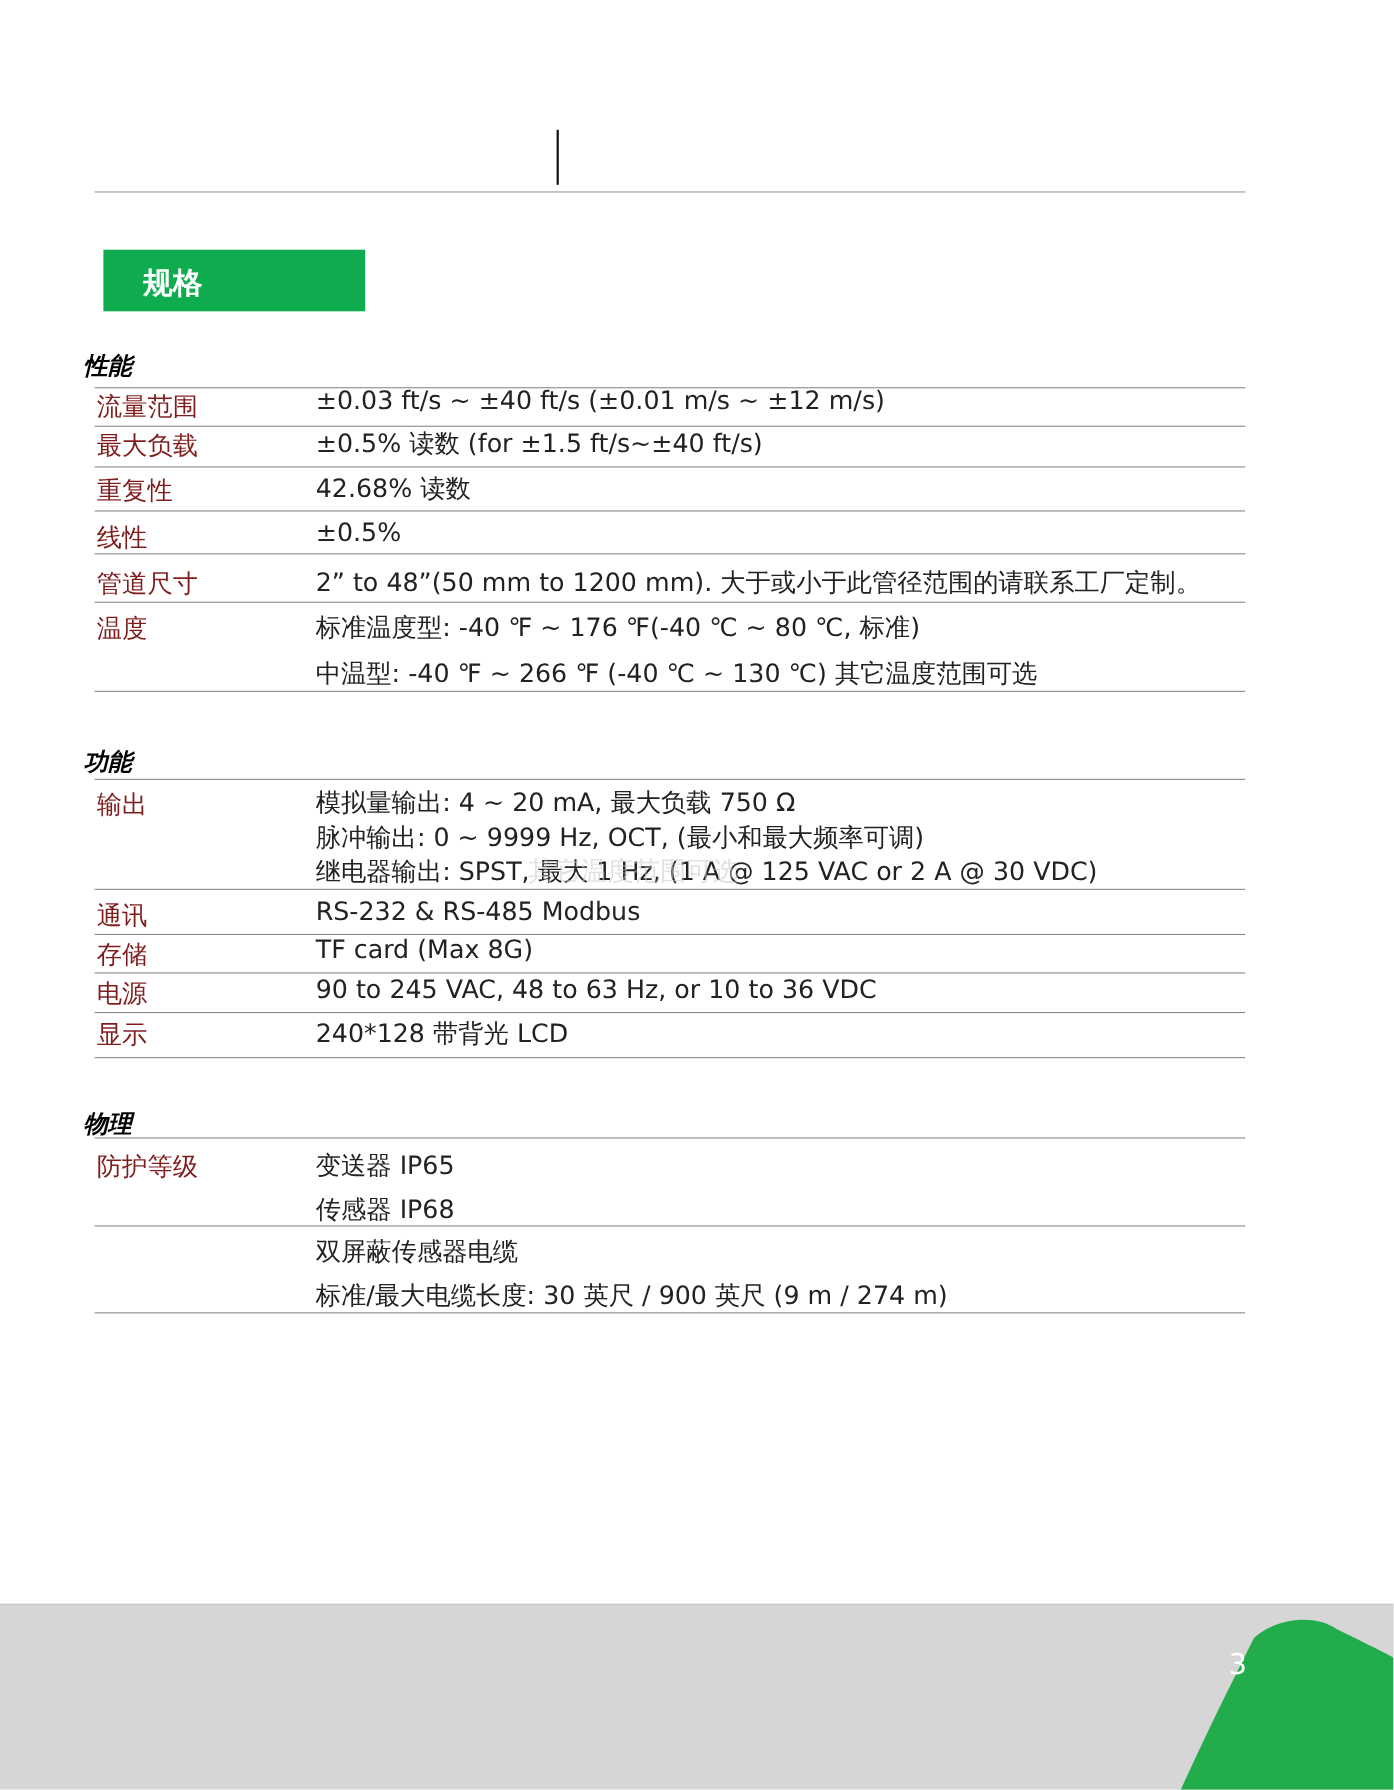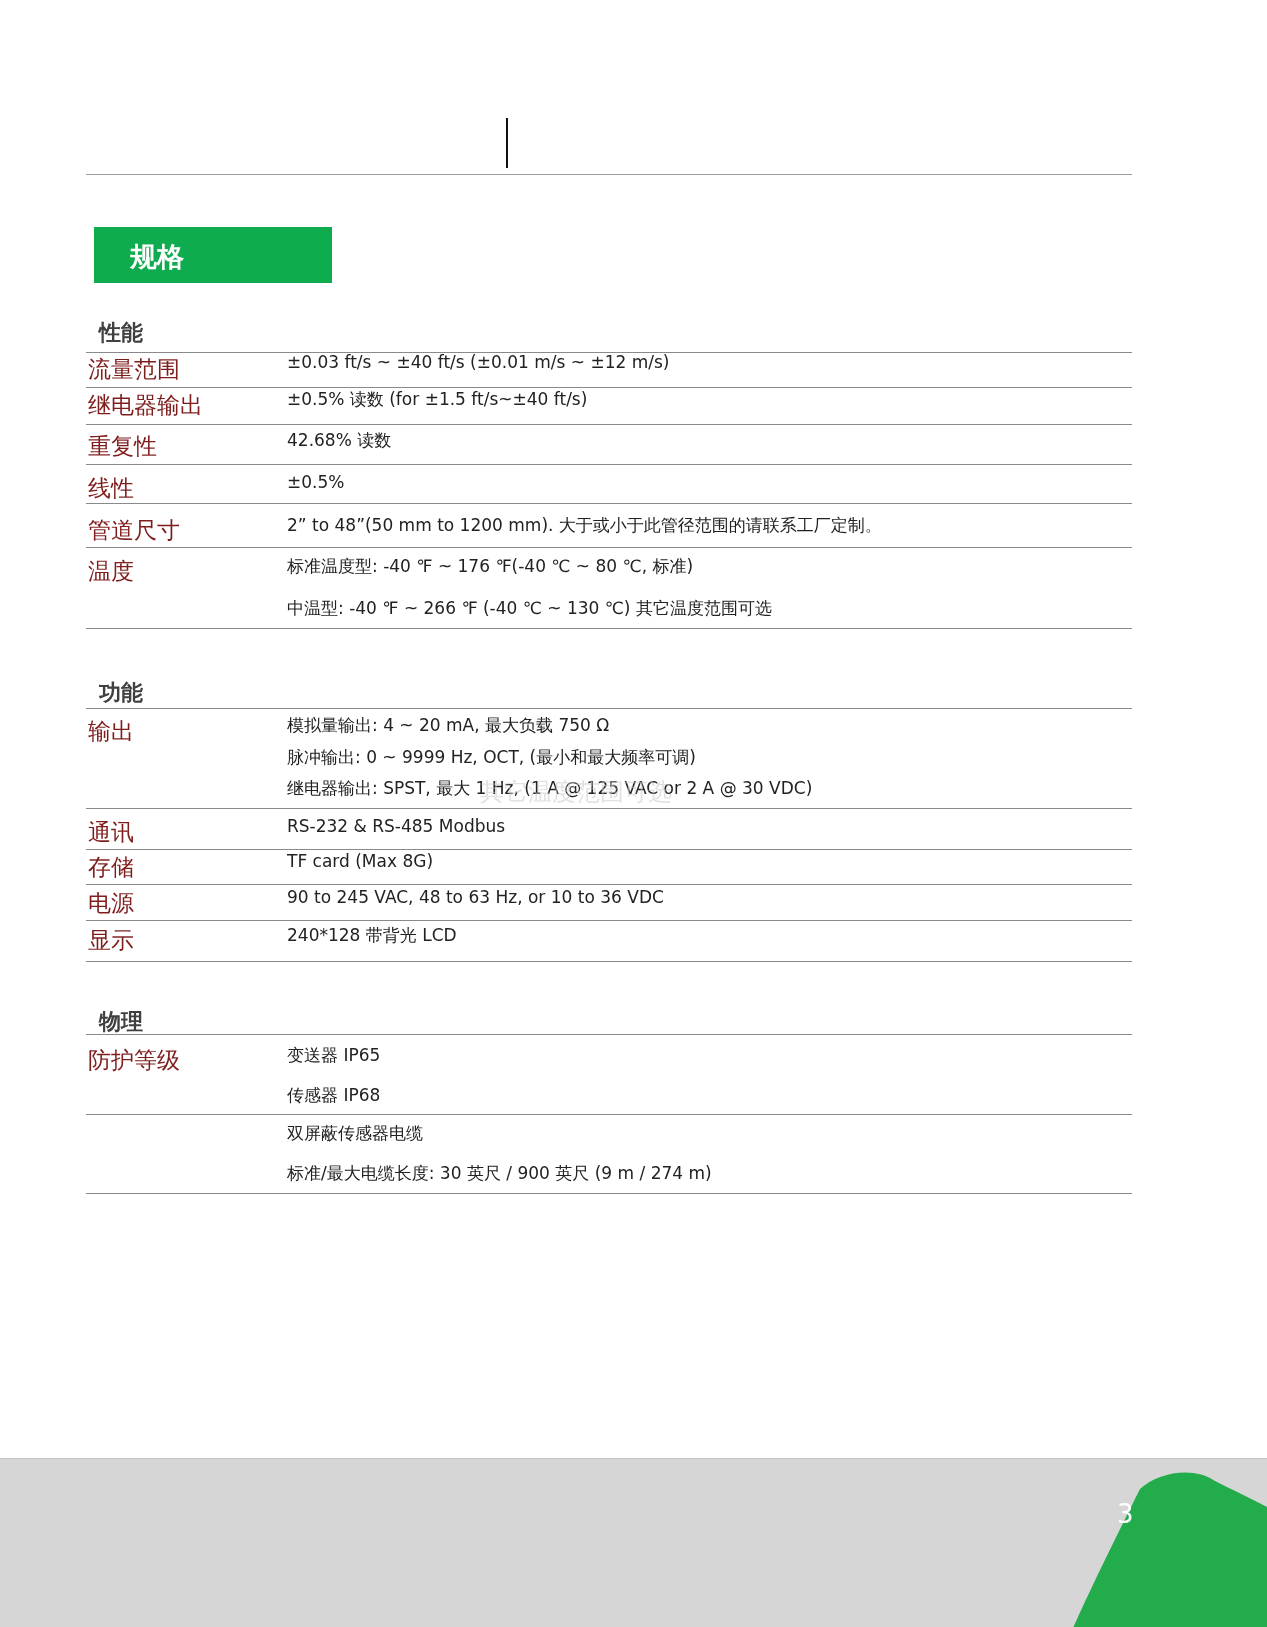--- a/index.html
+++ b/index.html
@@ -21,24 +21,24 @@
     font-size: 28px; color: #1e7d36; letter-spacing: -0.5px; }
   .logo-sub { position: absolute; left: 80px; top: 84px; font-family: "DejaVu Sans", sans-serif; font-size: 8px;
     font-weight: bold; letter-spacing: 6px; color: #111; }
   .header-divider { position: absolute; left: 506px; top: 118px; width: 2px; height: 50px; background: #111; }
   .header-title { position: absolute; left: 516px; top: 128px; font-size: 23px; color: #222; white-space: nowrap; }
   .header-rule { position: absolute; left: 86px; top: 174px; width: 1046px; height: 1px; background: #9a9a9a; }
 
   .spec-banner { position: absolute; left: 94px; top: 227px; width: 238px; height: 56px; background: #0fac4f; }
   .spec-banner span { position: absolute; left: 36px; top: 12px; font-size: 27px; font-weight: bold; color: #ffffff; }
 
-  .section-title { position: absolute; left: 99px; font-size: 22px; font-weight: bold; color: #404040; }
+  .section-title { position: absolute; left: 76px; font-size: 22px; font-weight: bold; color: #000000; font-style: italic; }
   .rule { position: absolute; left: 86px; width: 1046px; height: 1px; background: #8a8a8a; }
   .label { position: absolute; left: 88px; font-size: 23px; color: #7f1d1d; white-space: nowrap; }
-  .value { position: absolute; left: 287px; font-size: 17px; color: #222; white-space: nowrap; text-align: right; }
+  .value { position: absolute; left: 287px; font-size: 23px; color: #222; white-space: nowrap; text-align: right; }
 
   .watermark { position: absolute; left: 480px; top: 776px; font-size: 24px; color: #c9c9c9; opacity: .55; white-space: nowrap; }
 
   .footer { position: absolute; left: 0; top: 1458px; width: 1267px; height: 169px; background: #d6d6d6;
     border-top: 1px solid #c6c6c6; overflow: hidden; }
   .footer svg { position: absolute; left: 0; top: 0; }
   .page-number { position: absolute; left: 1117px; top: 40px; font-size: 26px; color: #ffffff; }
 </style>
 </head>
 <body>
@@ -52,21 +52,21 @@
   <span>规格</span>
 </div>
 
 <div class="section-title" style="top:318px">性能</div>
 <div class="rule" style="top:352px"></div>
 
 <div class="label" style="top:354px">流量范围</div>
 <div class="value" style="top:352px">±0.03 ft/s ~ ±40 ft/s (±0.01 m/s ~ ±12 m/s)</div>
 <div class="rule" style="top:387px"></div>
 
-<div class="label" style="top:390px">继电器输出</div>
+<div class="label" style="top:390px">最大负载</div>
 <div class="value" style="top:388px">±0.5% 读数 (for ±1.5 ft/s~±40  ft/s)</div>
 <div class="rule" style="top:424px"></div>
 
 <div class="label" style="top:431px">重复性</div>
 <div class="value" style="top:429px">42.68% 读数</div>
 <div class="rule" style="top:464px"></div>
 
 <div class="label" style="top:473px">线性</div>
 <div class="value" style="top:472px">±0.5%</div>
 <div class="rule" style="top:503px"></div>

